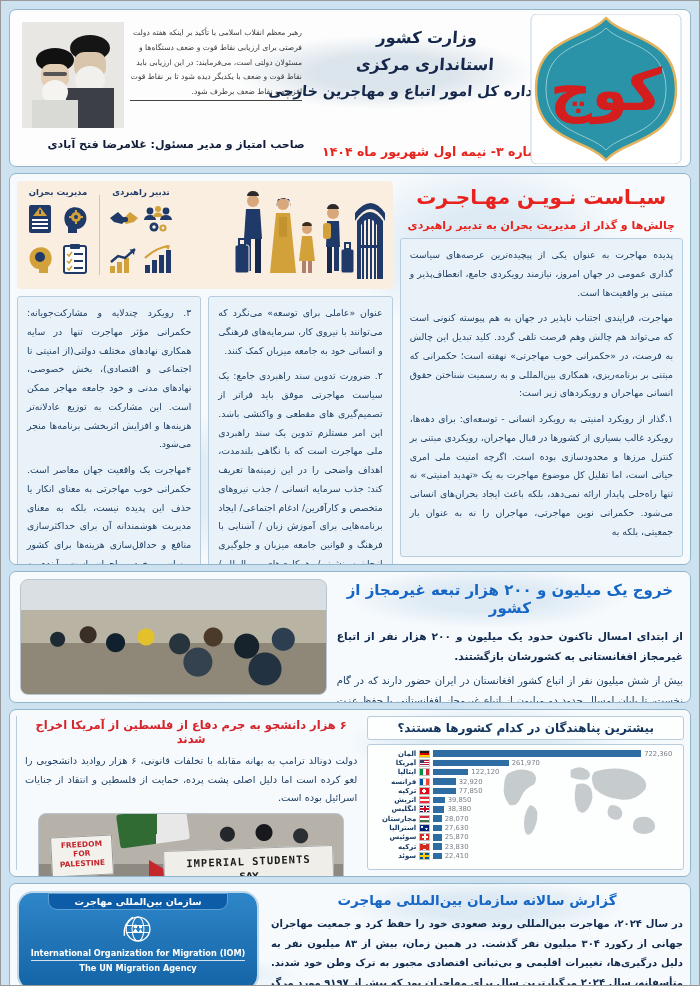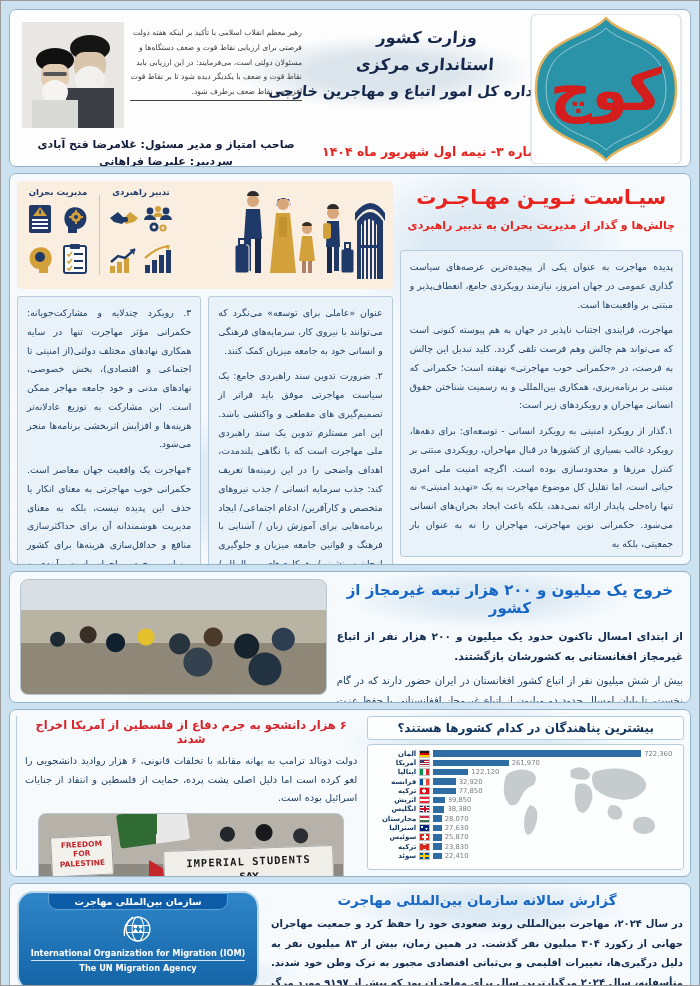--- a/index.html
+++ b/index.html
@@ -23,39 +23,39 @@
     position:relative;
     overflow:hidden;
   }
   
   .header{height:158px;margin-top:8px;background:
       radial-gradient(ellipse at 55% 40%, rgba(187,205,219,.5) 0 70px, transparent 150px),
       #fdfdfd;}
   .leaders{position:absolute;left:12px;top:12px;width:102px;height:106px}
   .quote{position:absolute;left:120px;top:16px;width:172px;direction:rtl;text-align:right;
     font-size:7.6px;line-height:1.95;color:#3a3a3a;border-bottom:1px solid #444;}
-  .pub{position:absolute;left:6px;top:128px;width:300px;direction:rtl;color:#101c3a;font-weight:bold}
+  .pub{position:absolute;left:16px;top:128px;width:300px;direction:rtl;color:#101c3a;font-weight:bold}
   .pub .l1{font-size:11px;text-align:center}
   .pub .l2{font-size:11px;text-align:center;margin-top:4px}
   .org{position:absolute;left:300px;top:18px;width:230px;direction:rtl;text-align:center;color:#15284b;
     font-weight:bold;transform:skewX(-4deg)}
   .org .o1{font-size:16px}
   .org .o2{font-size:16px;margin-top:8px}
   .org .o3{font-size:14.5px;margin-top:9px;white-space:nowrap}
   .issue{position:absolute;left:305px;top:134px;width:240px;direction:rtl;text-align:center;
     color:#e8231d;font-weight:bold;font-size:12.5px}
   .logo-wrap{position:absolute;right:8px;top:4px;width:152px;height:150px}
   .logo-wrap svg{width:100%;height:100%}
   
   .sec1{height:392px;padding:7px;display:flex;flex-direction:row-reverse;gap:7px}
   .sec1-right{width:43%;display:flex;flex-direction:column}
   .a1-title{color:#e8231d;font-weight:bold;font-size:20px;text-align:center;direction:rtl;margin-top:4px}
   .a1-sub{color:#e8231d;font-weight:bold;font-size:11px;text-align:center;direction:rtl;margin-top:10px}
   .tpanel{border:1px solid #b7cddd;background:#e9f2f9;border-radius:3px;padding:7px 9px;direction:rtl;
-    text-align:justify;color:#1e3f63;font-size:9.3px;line-height:2.02;overflow:hidden;flex:1;margin-top:18px}
+    text-align:justify;color:#1e3f63;font-size:9.3px;line-height:2.02;overflow:hidden;flex:1;margin-top:6px}
   .tpanel p{margin-bottom:7px}
   .sec1-left{width:57%;display:flex;flex-direction:column}
   .infographic{background:#faeee0;border-radius:4px;height:112px;display:flex;align-items:stretch;
     padding:6px 8px;gap:6px}
   .ig-group{display:flex;flex-direction:column;align-items:center}
   .ig-label{direction:rtl;font-size:8.5px;font-weight:bold;color:#1f3a68;margin-bottom:3px}
   .ig-grid{display:grid;grid-template-columns:repeat(2,32px);grid-auto-rows:38px;gap:2px;align-items:center;justify-items:center}
   .ig-divider{width:1px;background:#d8c2ac;margin:8px 2px}
   .ig-art{flex:1;display:flex;align-items:flex-end;justify-content:flex-end}
   .cols2{display:flex;flex-direction:row-reverse;gap:7px;flex:1}
@@ -154,21 +154,20 @@
 
     <ellipse cx="33" cy="38" rx="19" ry="12" fill="#111"></ellipse>
     <rect x="19" y="42" width="28" height="24" rx="9" fill="#e3cdb4"></rect>
     <rect x="21" y="50" width="24" height="4" rx="2" fill="#555"></rect>
     <ellipse cx="33" cy="70" rx="13" ry="12" fill="#f5f4f1"></ellipse>
     <rect x="10" y="78" width="46" height="28" fill="#d9d9d6"></rect>
   </svg>
   <div class="quote">رهبر معظم انقلاب اسلامی با تأکید بر اینکه هفته دولت فرصتی برای ارزیابی نقاط قوت و ضعف دستگاه‌ها و مسئولان دولتی است، می‌فرمایند: در این ارزیابی باید نقاط قوت و ضعف با یکدیگر دیده شود تا بر نقاط قوت افزوده و نقاط ضعف برطرف شود.</div>
   <div class="pub">
     <div class="l1">صاحب امتیاز و مدیر مسئول: غلامرضا فتح آبادی</div>
-    <div class="l2">سردبیر: علیرضا فراهانی</div>
   </div>
   <div class="org">
     <div class="o1">وزارت کشور</div>
     <div class="o2">استانداری مرکزی</div>
     <div class="o3">اداره کل امور اتباع و مهاجرین خارجی</div>
   </div>
   <div class="issue">شماره ۳- نیمه اول شهریور ماه ۱۴۰۴</div>
   <div class="logo-wrap">
     <svg viewBox="0 0 152 150">
       <rect x="1" y="0" width="150" height="150" rx="6" fill="#ffffff" stroke="#c3d4e2"></rect>

